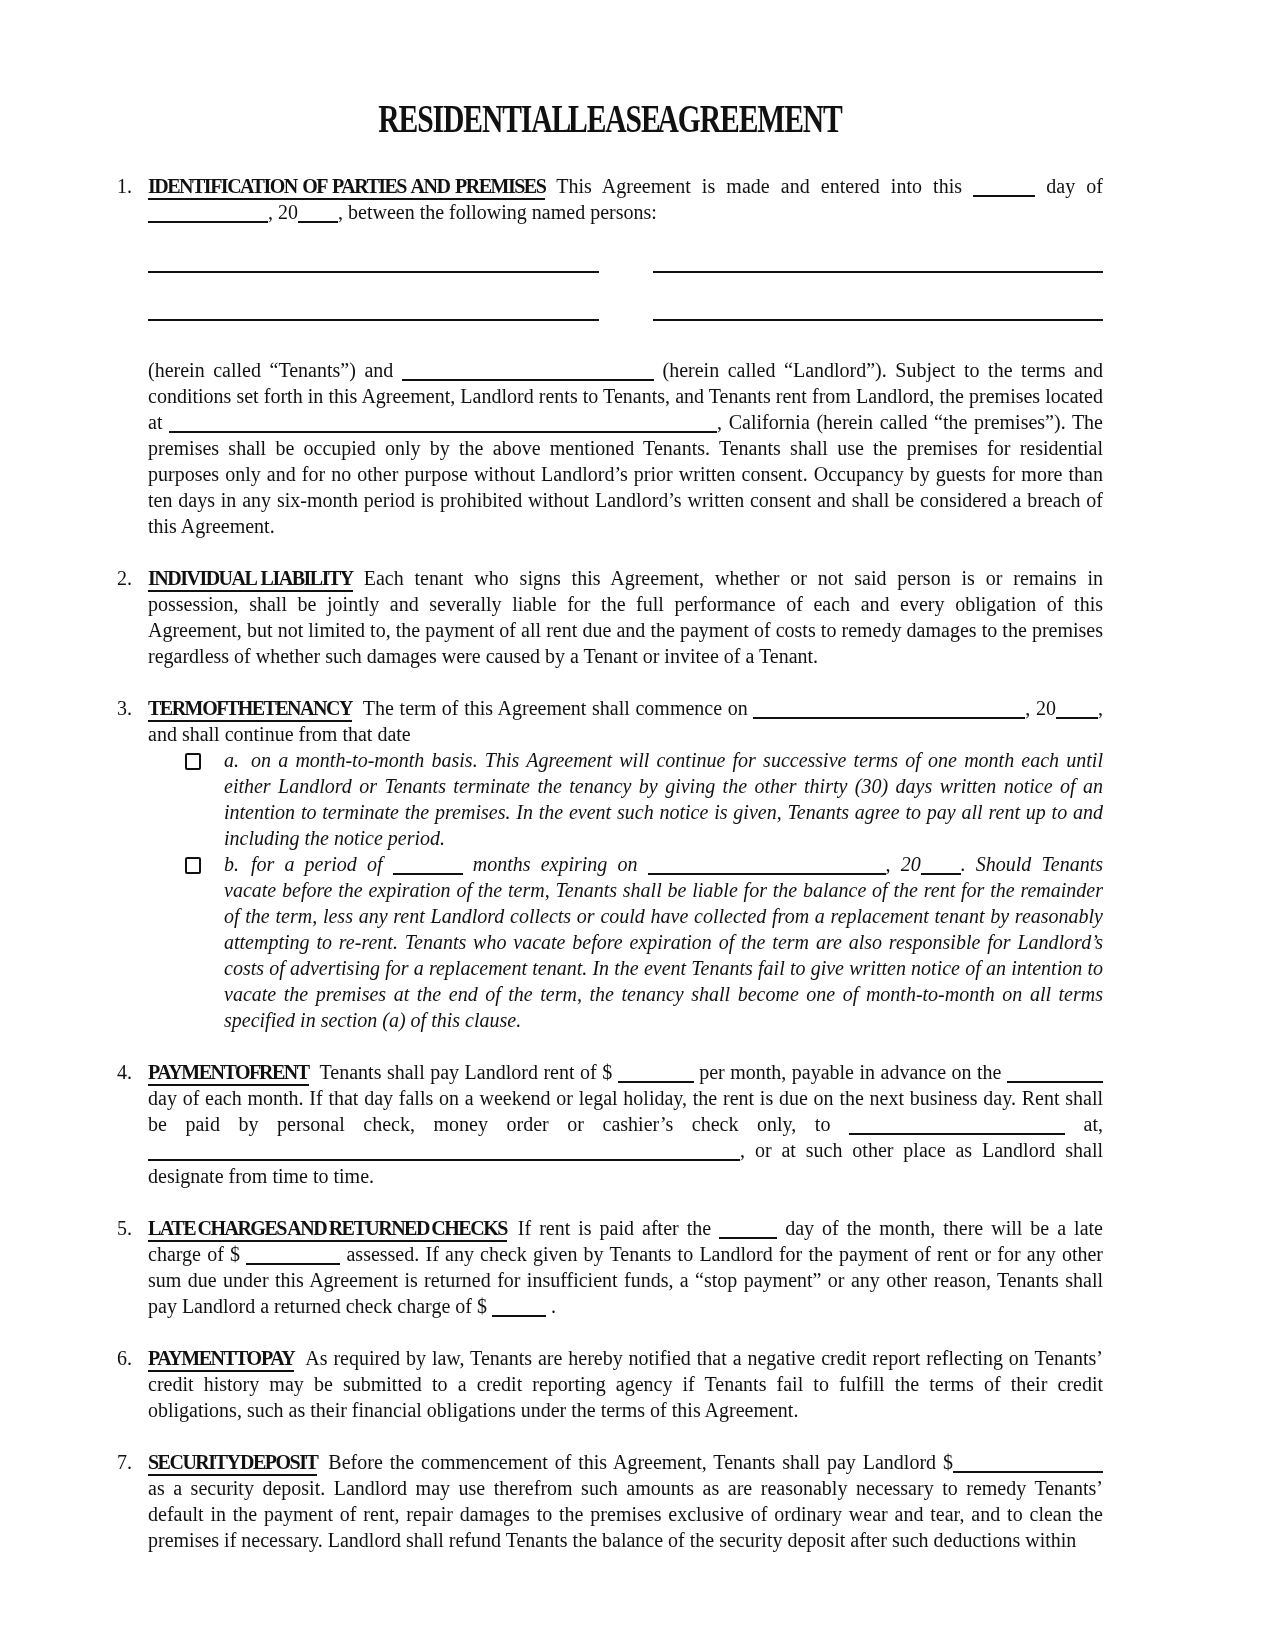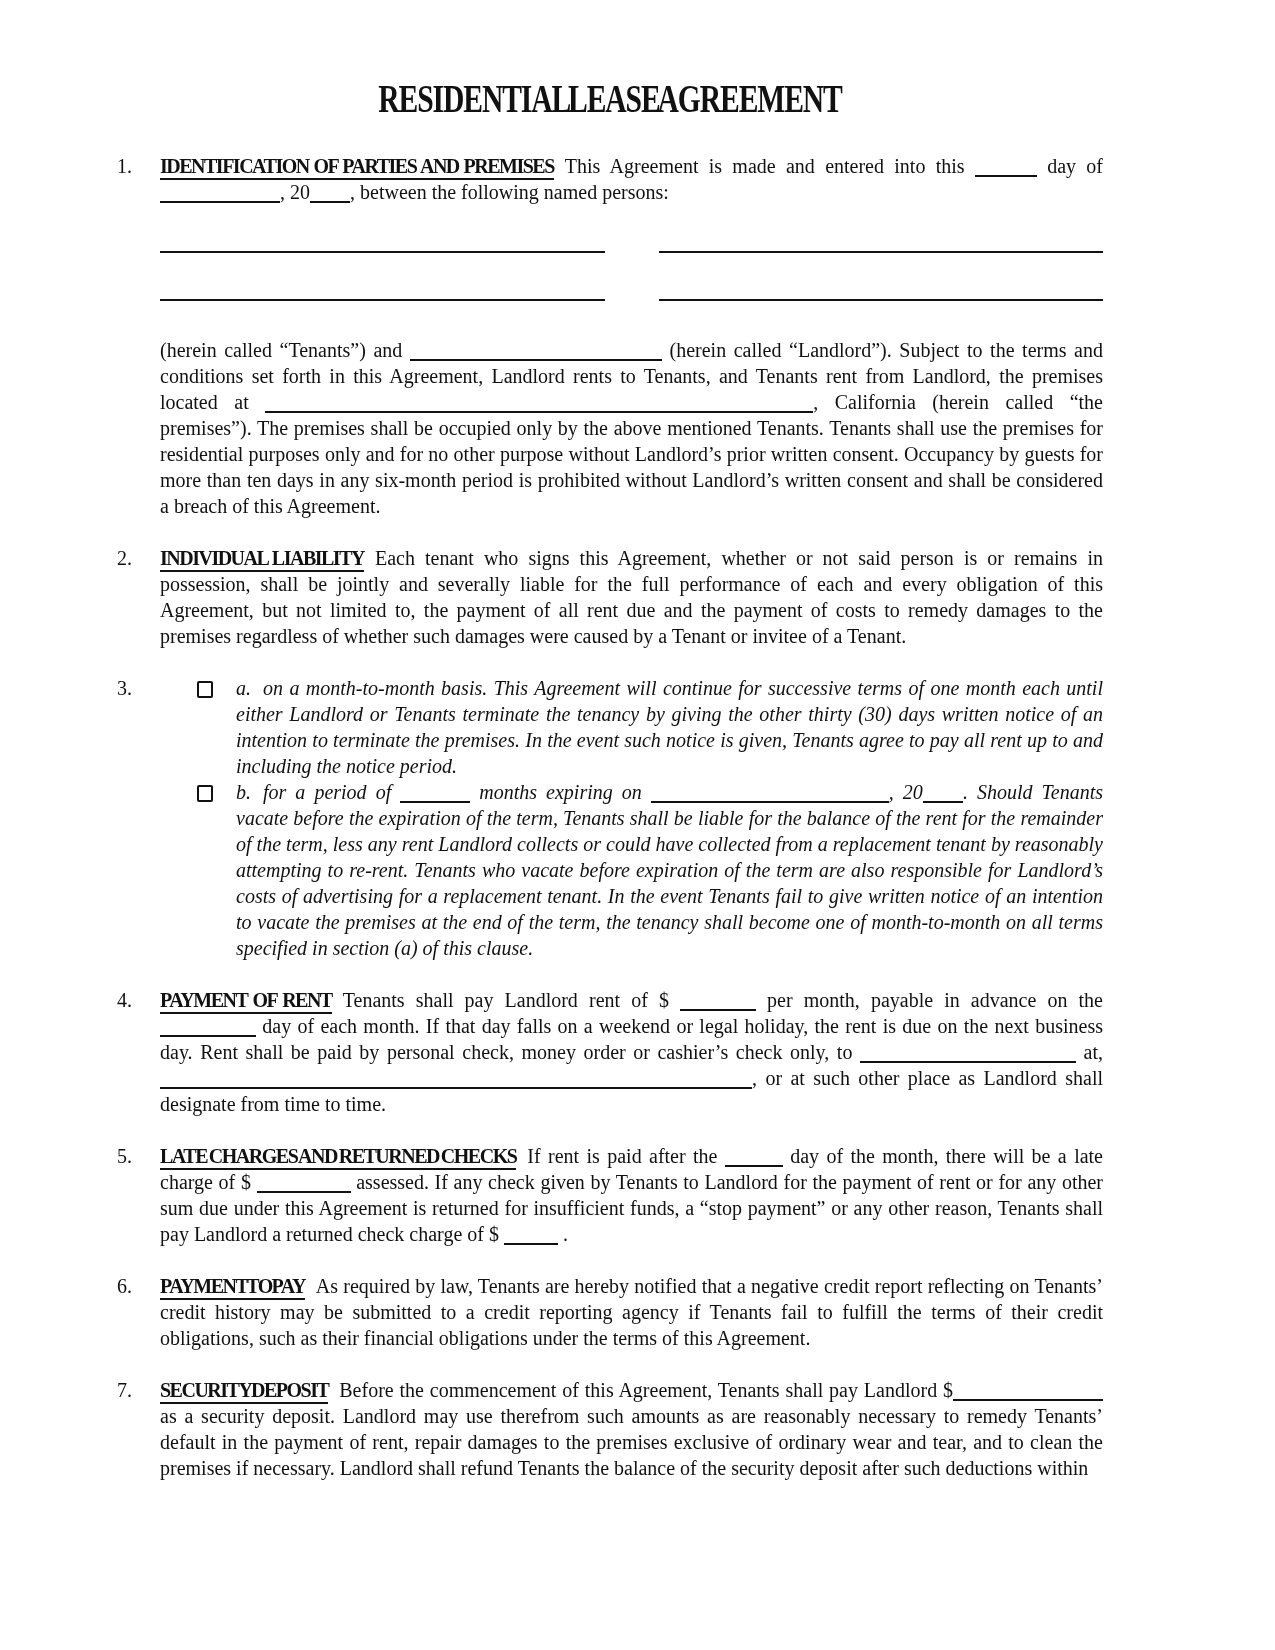--- a/index.html
+++ b/index.html
@@ -1,33 +1,33 @@
 <!DOCTYPE html>
 <html><head>
 <meta charset="utf-8">
 <style>
   html,body { margin:0; padding:0; background:#ffffff; }
   .page {
     position:relative; width:1275px; height:1650px; box-sizing:border-box;
     background:#ffffff; color:#111111; overflow:hidden;
-    padding:79px 172px 0 117px;
+    padding:99px 172px 0 117px;
     font-family:"Liberation Serif", serif;
     font-size:20px; line-height:26px;
   }
   .doc-title {
     margin:0 0 34px 0; text-align:center;
     font-size:40px; line-height:40px; font-weight:bold;
     letter-spacing:-1.5px; word-spacing:-9px;
     transform:scaleX(0.74); transform-origin:50% 50%;
     white-space:nowrap;
   }
   .sections { }
   .sec { display:flex; margin:0 0 26px 0; }
   .sec-num { flex:none; width:31px; }
-  .sec-content { flex:1; min-width:0;margin-left:12px; }
+  .sec-content { flex:1; min-width:0; }
   .para { margin:0; text-align:justify; }
   .sec-heading {
     font-weight:bold; letter-spacing:-1.5px; word-spacing:-4px;
     border-bottom:2.5px solid #111; padding-bottom:1px; margin-right:11px;
     white-space:nowrap;
   }
   .blank {
     display:inline-block; height:0; border-bottom:2px solid #111;
     vertical-align:baseline; margin-bottom:-4px;
   }
@@ -65,20 +65,21 @@
       </div>
       <div class="sec">
         <div class="sec-num">2.</div>
         <div class="sec-content">
           <p class="para"><span class="sec-heading">INDIVIDUAL LIABILITY</span><span class="run">Each tenant who signs this Agreement, whether or not said person is or remains in possession, shall be jointly and severally liable for the full performance of each and every obligation of this Agreement, but not limited to, the payment of all rent due and the payment of costs to remedy damages to the premises regardless of whether such damages were caused by a Tenant or invitee of a Tenant.</span></p>
         </div>
       </div>
       <div class="sec">
         <div class="sec-num">3.</div>
         <div class="sec-content">
+          <p class="para"><span class="sec-heading">TERM OF THE TENANCY</span><span class="run">The term of this Agreement shall commence on </span><span class="blank" style="width: 272px;"></span><span class="run">, 20</span><span class="blank" style="width: 42px;"></span><span class="run">, and shall continue from that date</span></p>
           <div class="sub">
             <span class="cb"></span>
             <div class="sub-body">
               <p class="para"><span class="sub-label">a.</span><span class="run">on a month-to-month basis.  This Agreement will continue for successive terms of one month each until either Landlord or Tenants terminate the tenancy by giving the other thirty (30) days written notice of an intention to terminate the premises.  In the event such notice is given, Tenants agree to pay all rent up to and including the notice period.</span></p>
             </div>
           </div>
           <div class="sub">
             <span class="cb"></span>
             <div class="sub-body">
               <p class="para"><span class="sub-label">b.</span><span class="run">for a period of </span><span class="blank" style="width: 70px;"></span><span class="run"> months expiring on </span><span class="blank" style="width: 238px;"></span><span class="run">, 20</span><span class="blank" style="width: 40px;"></span><span class="run">.  Should Tenants vacate before the expiration of the term, Tenants shall be liable for the balance of the rent for the remainder of the term, less any rent Landlord collects or could have collected from a replacement tenant by reasonably attempting to re-rent.  Tenants who vacate before expiration of the term are also responsible for Landlord’s costs of advertising for a replacement tenant.  In the event Tenants fail to give written notice of an intention to vacate the premises at the end of the term, the tenancy shall become one of month-to-month on all terms specified in section (a) of this clause.</span></p>

